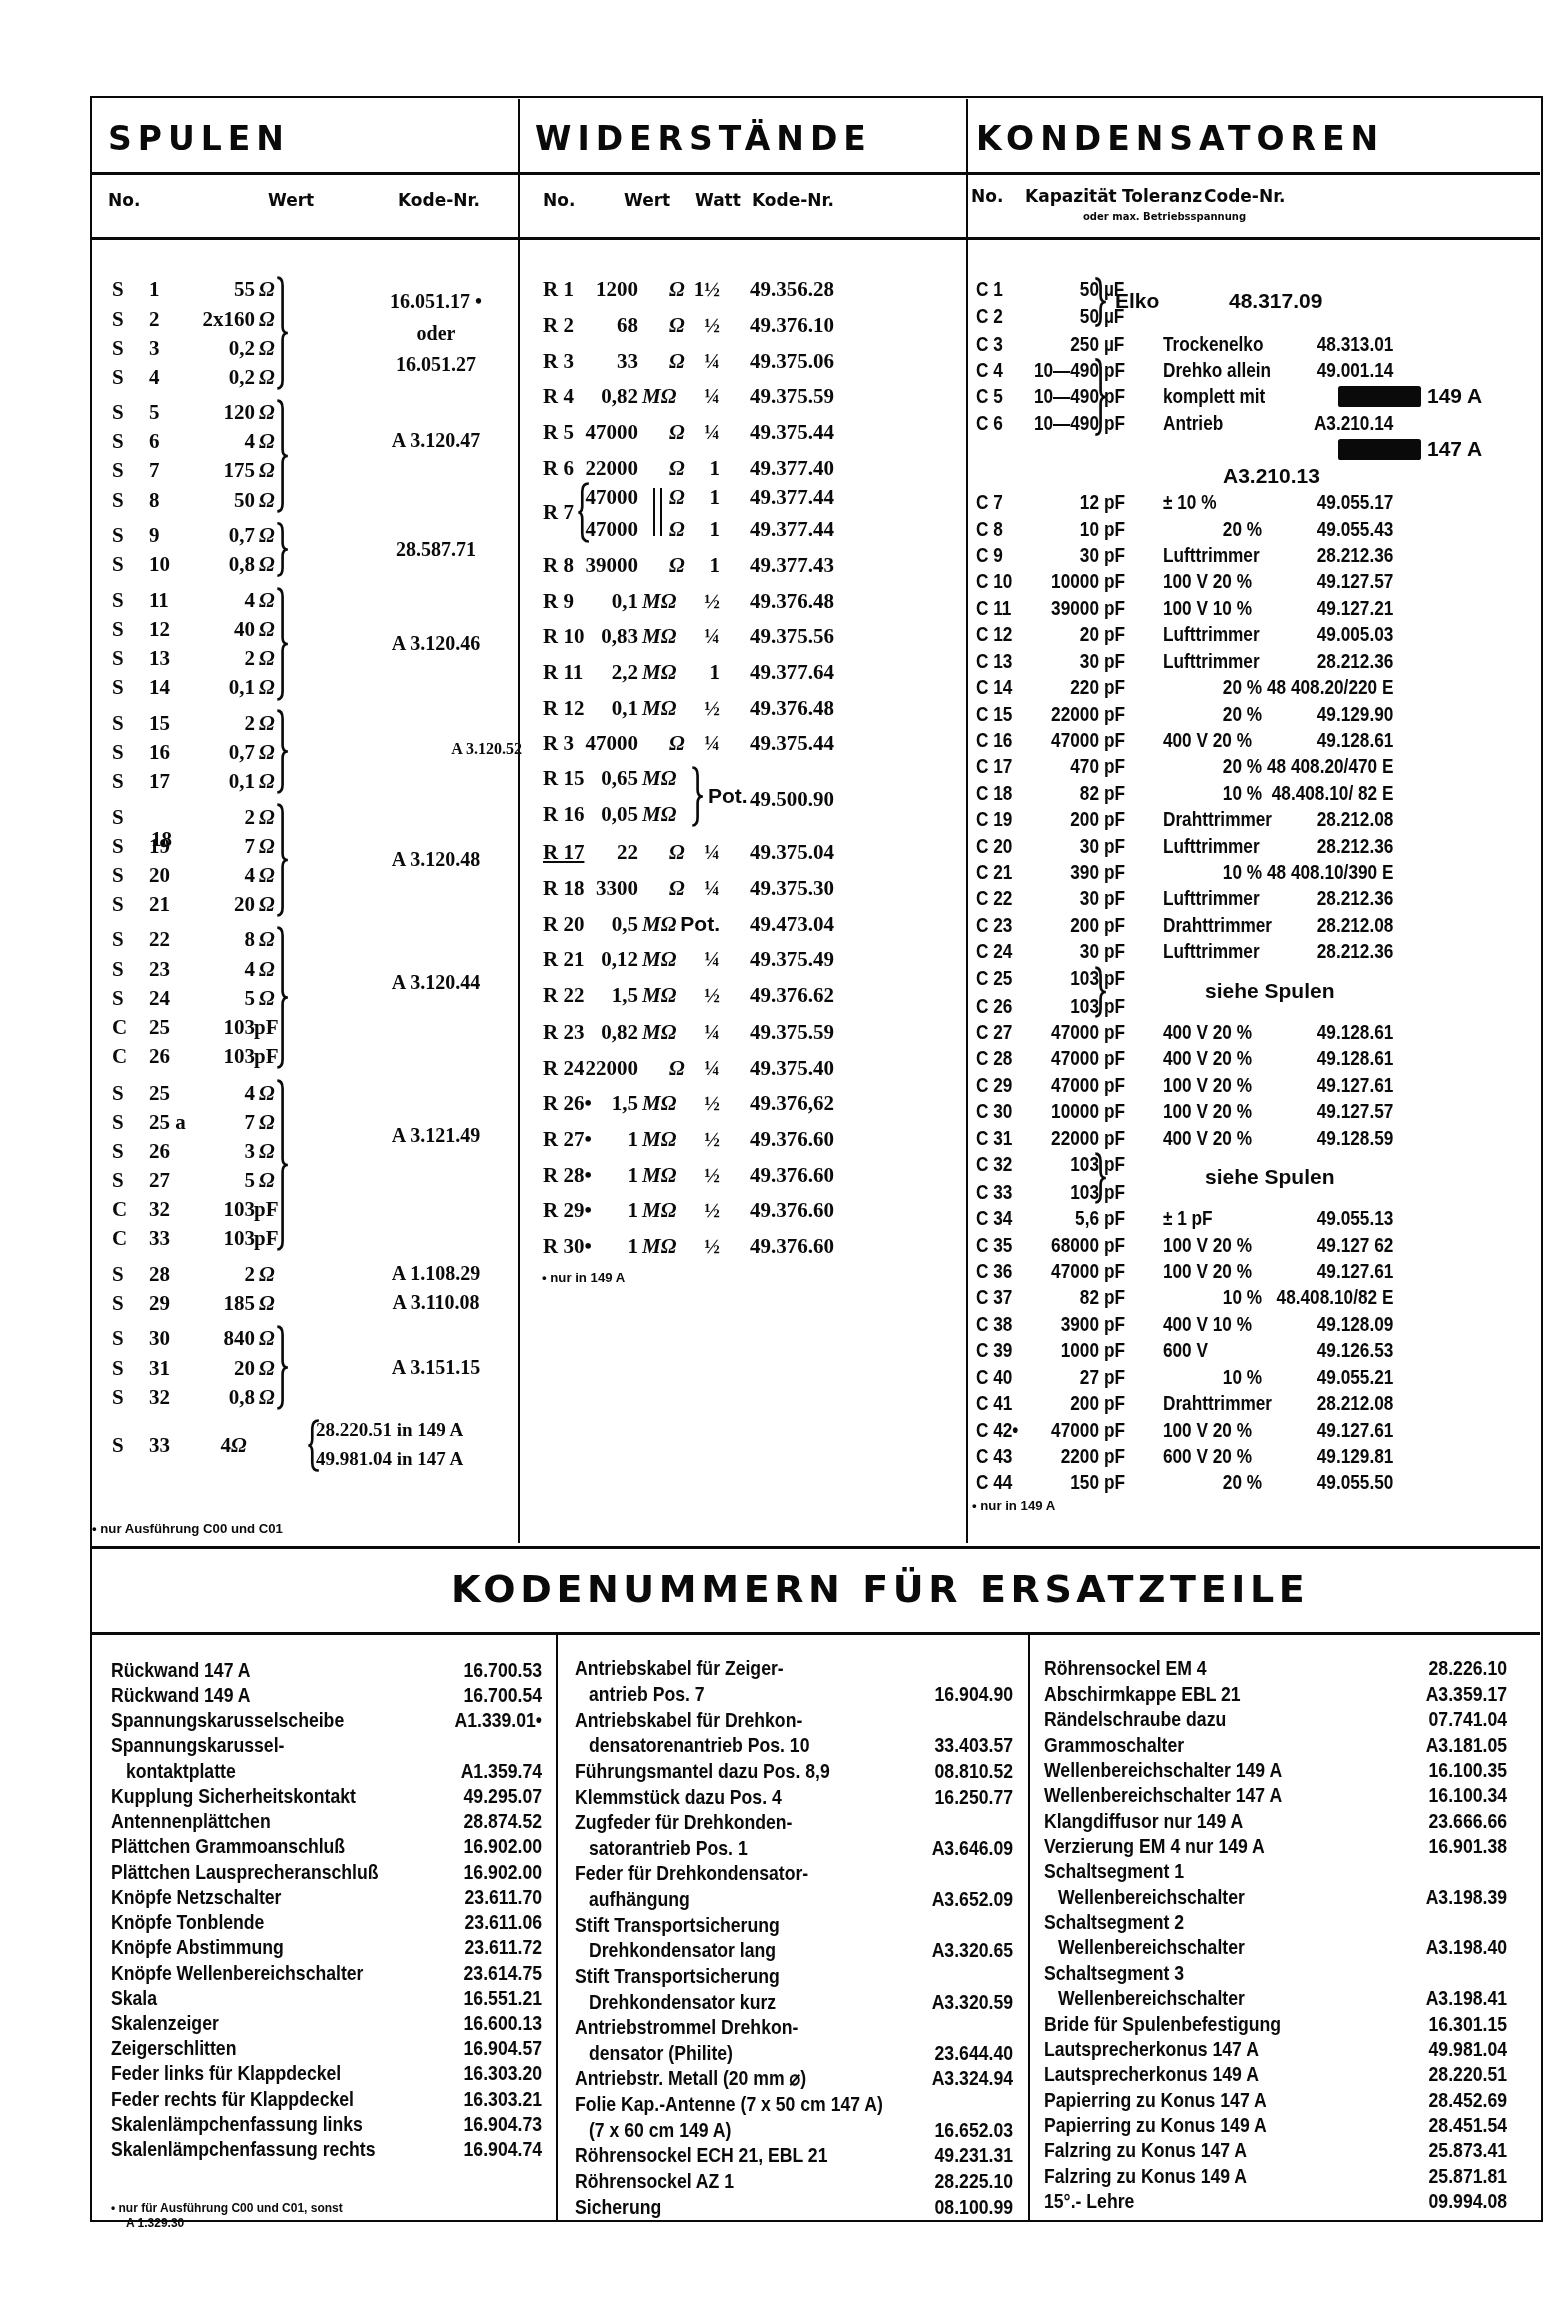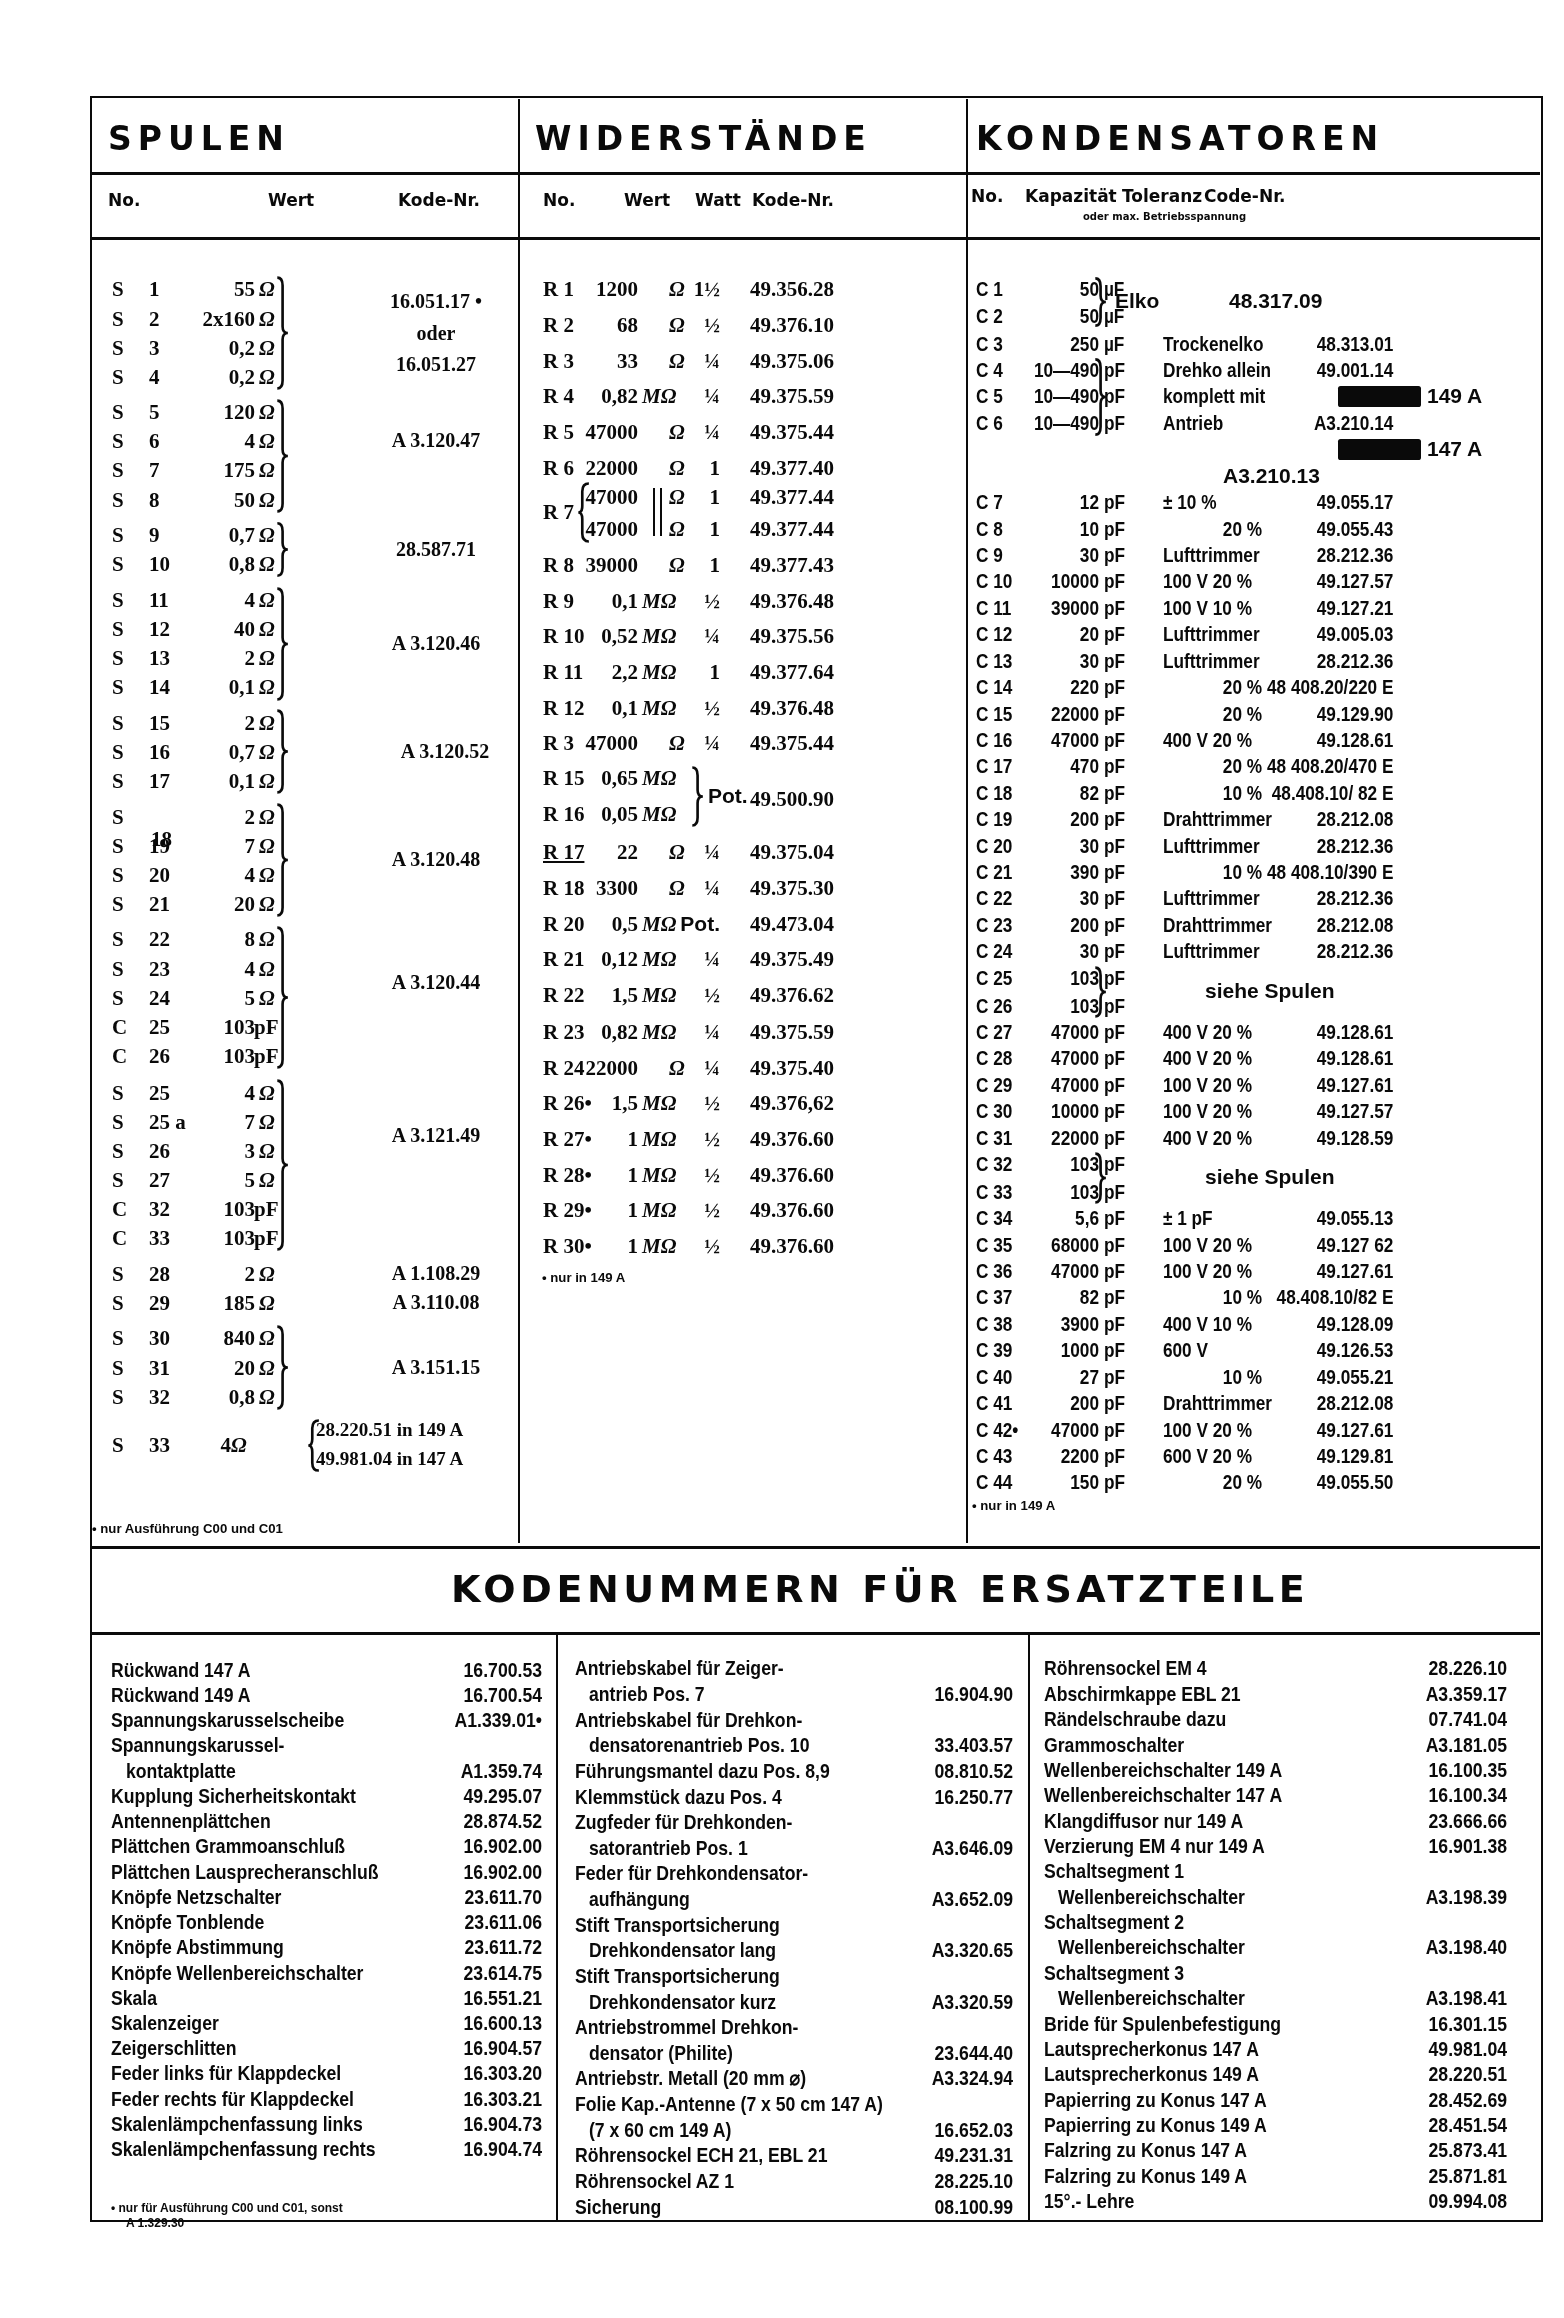--- a/index.html
+++ b/index.html
@@ -328,21 +328,21 @@
       <svg width="14.5" height="85" viewBox="0 0 22 128" style="display:block">
         <path d="M2 2 Q10 2 10 14 L10 54 Q10 64 18 64 Q10 64 10 74 L10 114 Q10 126 2 126" fill="none" stroke="#0a0a0a" stroke-width="4"></path>
       </svg>
     </div>
     <div class="code-span" style="left:370px;top:290px;width:132px;text-align:center;font-size:20px;">16.051.17 •</div>
     <div class="code-span" style="left:370px;top:322px;width:132px;text-align:center;font-size:20px;">oder</div>
     <div class="code-span" style="left:370px;top:353px;width:132px;text-align:center;font-size:20px;">16.051.27</div>
     <div class="code-span" style="left:370px;top:429px;width:132px;text-align:center;font-size:20px;">A 3.120.47</div>
     <div class="code-span" style="left:370px;top:538px;width:132px;text-align:center;font-size:20px;">28.587.71</div>
     <div class="code-span" style="left:370px;top:632px;width:132px;text-align:center;font-size:20px;">A 3.120.46</div>
-    <div class="code-span" style="left:379px;top:740px;width:132px;text-align:center;font-size:20px;">A 3.120.52</div>
+    <div class="code-span" style="left:390px;top:740px;width:132px;text-align:right;font-size:16px;">A 3.120.52</div>
     <div class="code-span" style="left:370px;top:848px;width:132px;text-align:center;font-size:20px;">A 3.120.48</div>
     <div class="code-span" style="left:370px;top:971px;width:132px;text-align:center;font-size:20px;">A 3.120.44</div>
     <div class="code-span" style="left:370px;top:1124px;width:132px;text-align:center;font-size:20px;">A 3.121.49</div>
     <div class="code-span" style="left:370px;top:1262px;width:132px;text-align:center;font-size:20px;">A 1.108.29</div>
     <div class="code-span" style="left:370px;top:1291px;width:132px;text-align:center;font-size:20px;">A 3.110.08</div>
     <div class="code-span" style="left:370px;top:1356px;width:132px;text-align:center;font-size:20px;">A 3.151.15</div>
     <div class="code-span" style="left:316px;top:1419px;width:198px;text-align:left;font-size:19px;">28.220.51  in 149 A</div>
     <div class="code-span" style="left:316px;top:1448px;width:198px;text-align:left;font-size:19px;">49.981.04  in 147 A</div>
     <div class="brace" style="left:307px;top:1419px;height:53px;width:13.2px;">
       <svg width="14.5" height="53" viewBox="0 0 22 80" style="display:block">
@@ -423,21 +423,21 @@
     </div>
     <div class="row" style="left:0;top:589px;">
       <div class="cell" style="left:543px;">R  9</div>
       <div class="cell r" style="left:568px;width:70px;">0,1</div>
       <div class="cell" style="left:642px;font-style:italic;">MΩ</div>
       <div class="cell r" style="left:680px;width:40px;">½</div>
       <div class="cell" style="left:750px;">49.376.48</div>
     </div>
     <div class="row" style="left:0;top:624px;">
       <div class="cell" style="left:543px;">R 10</div>
-      <div class="cell r" style="left:568px;width:70px;">0,52</div>
+      <div class="cell r" style="left:568px;width:70px;">0,83</div>
       <div class="cell" style="left:642px;font-style:italic;">MΩ</div>
       <div class="cell r" style="left:680px;width:40px;">¼</div>
       <div class="cell" style="left:750px;">49.375.56</div>
     </div>
     <div class="row" style="left:0;top:660px;">
       <div class="cell" style="left:543px;">R 11</div>
       <div class="cell r" style="left:568px;width:70px;">2,2</div>
       <div class="cell" style="left:642px;font-style:italic;">MΩ</div>
       <div class="cell r" style="left:680px;width:40px;">1</div>
       <div class="cell" style="left:750px;">49.377.64</div>

